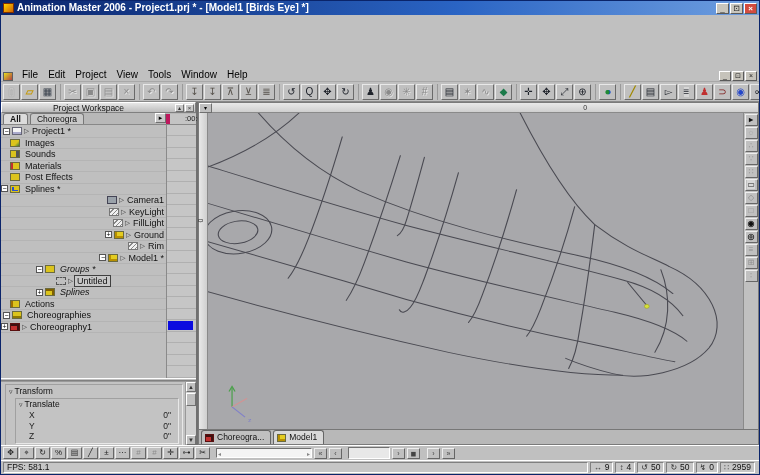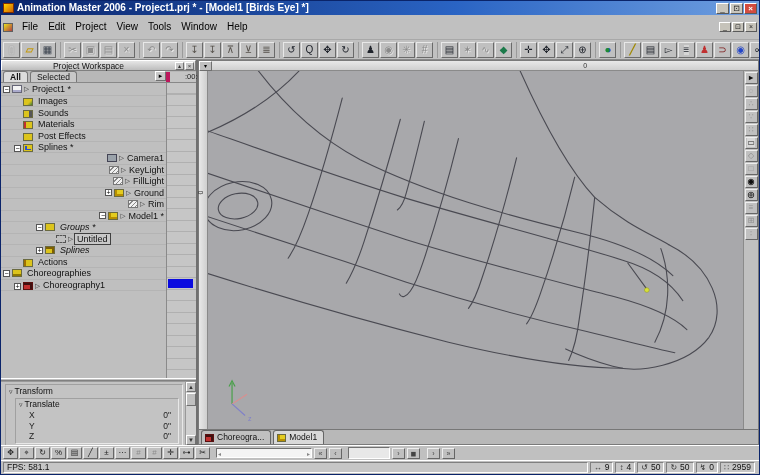--- a/index.html
+++ b/index.html
@@ -5,21 +5,21 @@
   html,body{margin:0;padding:0;background:#555;}
   *{box-sizing:border-box;font-family:"Liberation Sans",sans-serif;}
   .app{position:relative;width:760px;height:475px;background:#c0c0c0;border:1px solid #0a246a;overflow:hidden;display:flex;flex-direction:column;}
   
   .titlebar{height:14px;background:linear-gradient(90deg,#0a246a,#2a64c4 60%,#6f9fe0);display:flex;align-items:center;padding:0 2px;flex:none;}
   .appicon{width:11px;height:10px;background:linear-gradient(135deg,#ffd400,#d06000);border:1px solid #803000;margin-right:3px;flex:none;}
   .title{color:#fff;font-size:10px;font-weight:bold;flex:1;white-space:nowrap;overflow:hidden;line-height:12px;}
   .wbtn{width:13px;height:11px;font-size:8px;line-height:9px;text-align:center;background:#c9c6bd;border:1px solid;border-color:#fff #5a5a5a #5a5a5a #fff;margin-left:1px;color:#222;flex:none;cursor:default;}
   .wbtn.close{background:#d24b3e;color:#fff;font-weight:bold;}
   
-  .menubar{height:25px;display:flex;align-items:center;padding:0 2px;flex:none;border-bottom:1px solid #a8a8a8;}
+  .menubar{height:31px;display:flex;align-items:flex-end;padding:0 2px;flex:none;border-bottom:1px solid #a8a8a8;margin-top:36px;}
   .childicon{width:10px;height:9px;background:linear-gradient(135deg,#e8e020,#b04040);border:1px solid #606060;margin-right:4px;flex:none;}
   .menuitem{font-size:10px;color:#000;padding:0 5px;line-height:12px;}
   .menusp{flex:1;}
   .wbtn.small{width:12px;height:10px;font-size:7px;line-height:8px;background:#c6c3ba;}
   
   .toolbar{height:20px;display:flex;align-items:center;padding:1px 2px;flex:none;border-bottom:1px solid #888;background:#c0c0c0;}
   .tbgroup{display:flex;margin-right:3px;padding-right:3px;border-right:1px solid #9a9a9a;}
   .tbgroup.last{border-right:none;}
   .tbtn{width:17px;height:16px;background:#c0c0c0;border:1px solid;border-color:#e8e8e8 #6a6a6a #6a6a6a #e8e8e8;margin-right:1px;padding:0;display:flex;align-items:center;justify-content:center;cursor:default;}
   .tglyph{font-size:10px;line-height:10px;color:#20242c;}
@@ -42,21 +42,21 @@
   .phead .ptitle{flex:1;text-align:center;font-size:8.5px;color:#111;line-height:10px;}
   .hbtn{width:9px;height:8px;font-size:6px;line-height:6px;text-align:center;background:#c8c8c8;border:1px solid;border-color:#fff #707070 #707070 #fff;margin-right:1px;color:#333;flex:none;}
   .tabsrow{height:12px;flex:none;display:flex;align-items:flex-end;background:#b8b8b8;border-bottom:1px solid #888;}
   .wtab{font-size:8.5px;line-height:10px;padding:0 6px;background:#c8c8c8;border:1px solid #777;border-bottom:none;border-radius:3px 3px 0 0;margin-left:2px;color:#111;}
   .wtab.on{background:#dcdcdc;font-weight:bold;}
   .tabarrow{width:11px;height:10px;font-size:7px;line-height:8px;text-align:center;background:#c8c8c8;border:1px solid;border-color:#fff #707070 #707070 #fff;margin-left:auto;margin-bottom:1px;}
   .tlhead{width:30px;flex:none;font-size:7.5px;line-height:10px;color:#222;background:#c4c4c4;border-left:4px solid #be185d;text-align:left;padding-left:15px;}
   .treewrap{flex:1;display:flex;min-height:0;background:#bfbfbf;}
   .tree{flex:1;overflow:hidden;padding-top:1px;}
   .trow{height:11.5px;display:flex;align-items:center;white-space:nowrap;border-bottom:1px solid #b4b4b4;}
-  .trow.i0{padding-left:2px;align-items:center;}.trow.i1{padding-left:13px;align-items:flex-end;}.trow.i2{padding-left:24px;justify-content:flex-end;}.trow.i3{padding-left:35px;font-style:italic;}.trow.i4{padding-left:46px;}
+  .trow.i0{padding-left:2px;align-items:center;}.trow.i1{}.trow.i2{padding-left:24px;justify-content:flex-end;}.trow.i3{padding-left:35px;font-style:italic;}.trow.i4{padding-left:46px;}
   .exp{width:7px;height:7px;flex:none;border:1px solid #555;background:#fff;font-size:7px;line-height:5px;text-align:center;color:#000;margin-right:2px;}
   .exp:empty{visibility:hidden;}
   .ti{width:10px;height:8px;flex:none;margin-right:2px;border:1px solid #6a6a40;background:#dcc41c;}
   .ti.ic-doc{background:#f4f4f4;border-color:#667;box-shadow:inset 0 -2px 0 #aac;}
   .ti.ic-img{background:linear-gradient(135deg,#dcc41c 60%,#3a7a3a);}
   .ti.ic-snd{background:#dcc41c;box-shadow:inset -3px 0 0 #555;}
   .ti.ic-mat{background:linear-gradient(90deg,#c03030 30%,#dcc41c 30%);}
   .ti.ic-pfx{background:#dcc41c;}
   .ti.ic-obj{background:#dcc41c;box-shadow:inset 0 0 0 1px #dcc41c,inset 3px -2px 0 #2a4fd0;}
   .ti.ic-cam{background:#9aa2aa;border-color:#445;}
@@ -297,21 +297,21 @@
   <div class="main">
 
     <div class="leftcol">
       <div class="phead">
         <span class="ptitle">Project Workspace</span>
         <span class="hbtn">▴</span>
         <span class="hbtn">×</span>
       </div>
       <div class="tabsrow">
         <span class="wtab on">All</span>
-        <span class="wtab">Selected</span>
+        <span class="wtab">Choreogra</span>
         <span class="tabarrow">▸</span>
         <span class="tlhead">:00:00:0</span>
       </div>
       <div class="treewrap">
         <div class="tree">
 
             <div class="trow i0">
               <span class="exp">−</span>
               <span class="ti ic-doc"></span>
               <span class="mk">▷</span>

